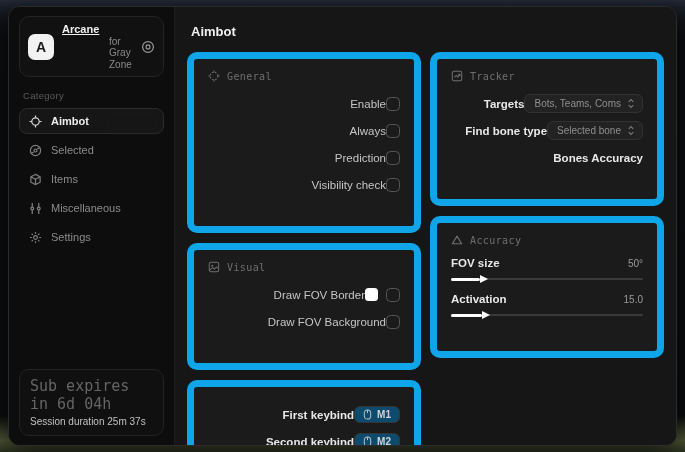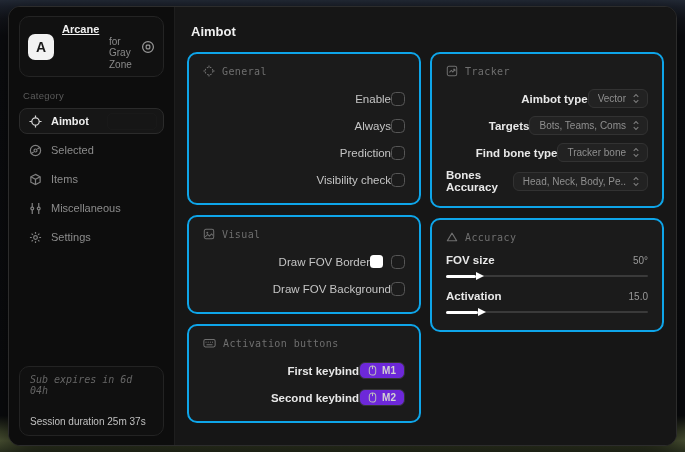--- a/index.html
+++ b/index.html
@@ -54,30 +54,30 @@
   .nav-item .nicon { display:flex; color:inherit; opacity:.9; }
   .ghost-badge {
     position:absolute; right:6px; top:4px; width:50px; height:17px;
     border:1px solid #1e1e1e; border-radius:5px; opacity:.55;
   }
   .sidebar-footer {
     position:absolute; left:10px; right:10px; bottom:9px;
     border:1px solid #232323; border-radius:10px; padding:7px 10px 8px;
     background:#101010;
   }
-  .foot-line1 { font-family:"DejaVu Sans Mono", monospace; font-size:10px; color:#656565; margin-bottom:20px;font-style:italic; }
+  .foot-line1 { font-family:"DejaVu Sans Mono", monospace; font-size:15px; color:#656565; margin-bottom:3px; }
   .foot-line2 { font-size:10px; color:#c0c0c0; }
   
   .main { flex:1; background:#161616; padding:10px 12px; }
   .page-title { color:#f1f1f1; font-size:13px; font-weight:bold; margin:7px 4px 13px; }
   .columns { display:grid; grid-template-columns:1fr 1fr; gap:9px; align-items:start; }
   .col { display:flex; flex-direction:column; gap:10px; }
   .card {
-    background:#1b1b1b; border:2px solid #0ea5e9; border-radius:10px;
-    padding:11px 14px 13px;
+    background:#1b1b1b; border:7px solid #0ea5e9; border-radius:10px;
+    padding:11px 14px 31px;
   }
   .card-header {
     display:flex; align-items:center; gap:7px;
     color:#6f6f6f; font-family:"DejaVu Sans Mono", monospace;
     font-size:10px; letter-spacing:.4px; margin-bottom:11px;
   }
   .card-header .hicon { display:flex; color:#6f6f6f; }
   .row {
     display:flex; align-items:center; justify-content:flex-end;
     min-height:21px; margin-top:6px;
@@ -93,21 +93,21 @@
   .dropdown {
     display:flex; align-items:center; gap:6px;
     background:#222222; border:1px solid #323232; border-radius:6px;
     padding:3px 7px 3px 9px; color:#8f8f8f; font-size:10px;
     max-width:160px; white-space:nowrap;
   }
   .dropdown .ddtext { overflow:hidden; text-overflow:ellipsis; }
   .dropdown .chevrons { display:flex; color:#7a7a7a; }
   .keybtn {
     display:flex; align-items:center; gap:5px;
-    background:#6d28d9; border:1px solid #343434; border-radius:6px;
+    background:#0c4a6e; border:1px solid #343434; border-radius:6px;
     padding:2px 8px; color:#d2d2d2; font-size:10px; font-weight:bold;
   }
   .keybtn .micon { display:flex; color:#bdbdbd; }
   
   .slider-group { margin-top:9px; }
   .slider-head { display:flex; justify-content:space-between; align-items:center; }
   .slider-value { color:#9a9a9a; font-size:10px; }
   .slider-track {
     position:relative; height:10px; margin-top:5px;
   }
@@ -260,29 +260,20 @@
               <span class="checkbox"></span>
             </span>
           </div>
           <div class="row">
             <span class="row-label">Draw FOV Background</span>
             <span class="checkbox"></span>
           </div>
         </div>
 
         <div class="card">
-          <div class="card-header">
-            <span class="hicon">
-              <svg width="13" height="12" viewBox="0 0 15 12" fill="none" stroke="currentColor" stroke-width="1.2">
-                <rect x="1" y="2" width="13" height="8.5" rx="1.8"></rect>
-                  <path d="M3.5 5h.01M6 5h.01M8.5 5h.01M11 5h.01M4.5 8h6" stroke-linecap="round"></path>
-              </svg>
-            </span>
-            <span>Activation buttons</span>
-          </div>
           <div class="row">
             <span class="row-label strong">First keybind</span>
             <span class="keybtn">
               <span class="micon">
                 <svg width="9" height="11" viewBox="0 0 9 12" fill="none" stroke="currentColor" stroke-width="1.1">
                   <rect x="1" y="1" width="7" height="10" rx="3.4"></rect>
                     <path d="M4.5 1v3.5"></path>
                 </svg>
               </span>
               <span>M1</span>
@@ -309,66 +300,47 @@
           <div class="card-header">
             <span class="hicon">
               <svg width="12" height="12" viewBox="0 0 14 14" fill="none" stroke="currentColor" stroke-width="1.2">
                 <rect x="1.5" y="1.5" width="11" height="11" rx="2"></rect>
                   <path d="M4 8.5l2.2-2.2 1.8 1.8L10.5 5M10.5 5h-2.2M10.5 5v2.2"></path>
               </svg>
             </span>
             <span>Tracker</span>
           </div>
 
-          <div class="row">
-            <span class="row-label strong">Aimbot type</span>
-            <span class="dropdown">
-              <span class="ddtext">Vector</span>
-              <span class="chevrons">
-                <svg width="8" height="11" viewBox="0 0 8 12" fill="none" stroke="currentColor" stroke-width="1.2">
-                  <path d="M1.5 4.2L4 1.7l2.5 2.5M1.5 7.8L4 10.3l2.5-2.5"></path>
-                </svg>
-              </span>
-            </span>
-          </div>
 
           <div class="row">
             <span class="row-label strong">Targets</span>
             <span class="dropdown">
               <span class="ddtext">Bots, Teams, Coms</span>
               <span class="chevrons">
                 <svg width="8" height="11" viewBox="0 0 8 12" fill="none" stroke="currentColor" stroke-width="1.2">
                   <path d="M1.5 4.2L4 1.7l2.5 2.5M1.5 7.8L4 10.3l2.5-2.5"></path>
                 </svg>
               </span>
             </span>
           </div>
 
           <div class="row">
             <span class="row-label strong">Find bone type</span>
             <span class="dropdown">
-              <span class="ddtext">Tracker bone</span>
+              <span class="ddtext">Selected bone</span>
               <span class="chevrons">
                 <svg width="8" height="11" viewBox="0 0 8 12" fill="none" stroke="currentColor" stroke-width="1.2">
                   <path d="M1.5 4.2L4 1.7l2.5 2.5M1.5 7.8L4 10.3l2.5-2.5"></path>
                 </svg>
               </span>
             </span>
           </div>
 
           <div class="row">
             <span class="row-label strong">Bones Accuracy</span>
-            <span class="dropdown">
-              <span class="ddtext">Head, Neck, Body, Pe..</span>
-              <span class="chevrons">
-                <svg width="8" height="11" viewBox="0 0 8 12" fill="none" stroke="currentColor" stroke-width="1.2">
-                  <path d="M1.5 4.2L4 1.7l2.5 2.5M1.5 7.8L4 10.3l2.5-2.5"></path>
-                </svg>
-              </span>
-            </span>
           </div>
         </div>
 
         <div class="card">
           <div class="card-header">
             <span class="hicon">
               <svg width="12" height="12" viewBox="0 0 14 14" fill="none" stroke="currentColor" stroke-width="1.2">
                 <path d="M7 2.5L12.5 11.5H1.5z" stroke-linejoin="round"></path>
               </svg>
             </span>

